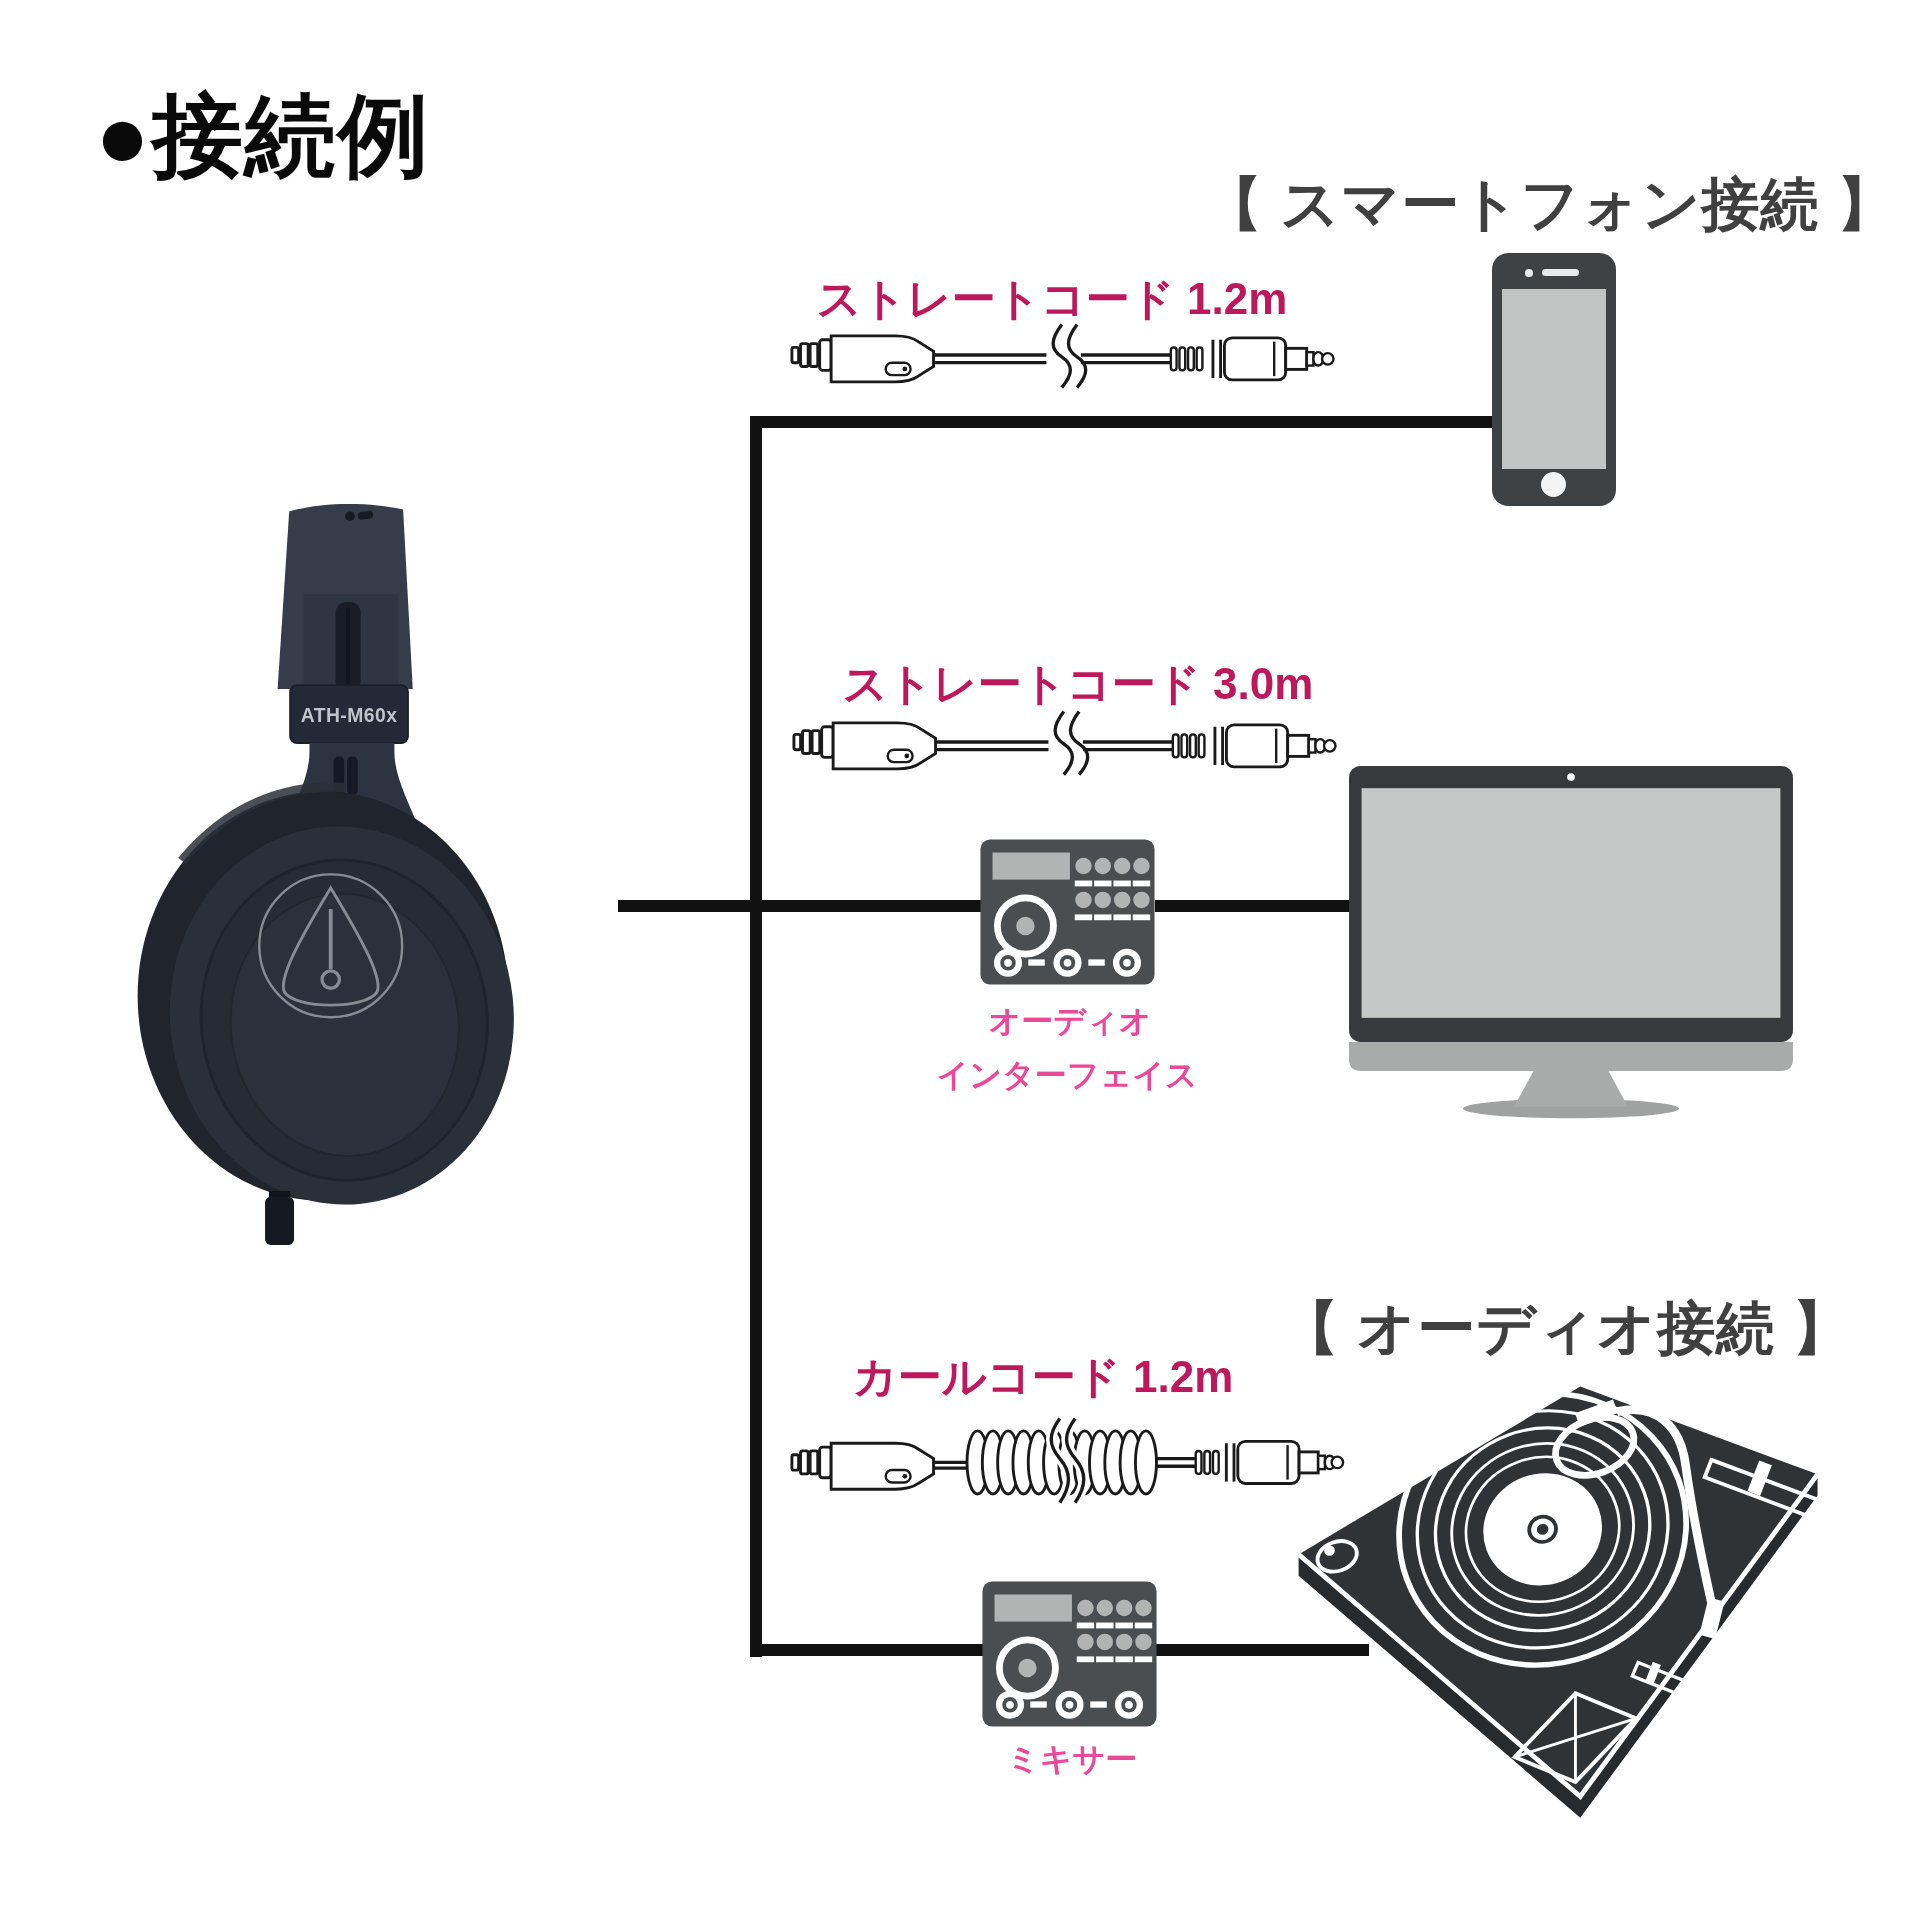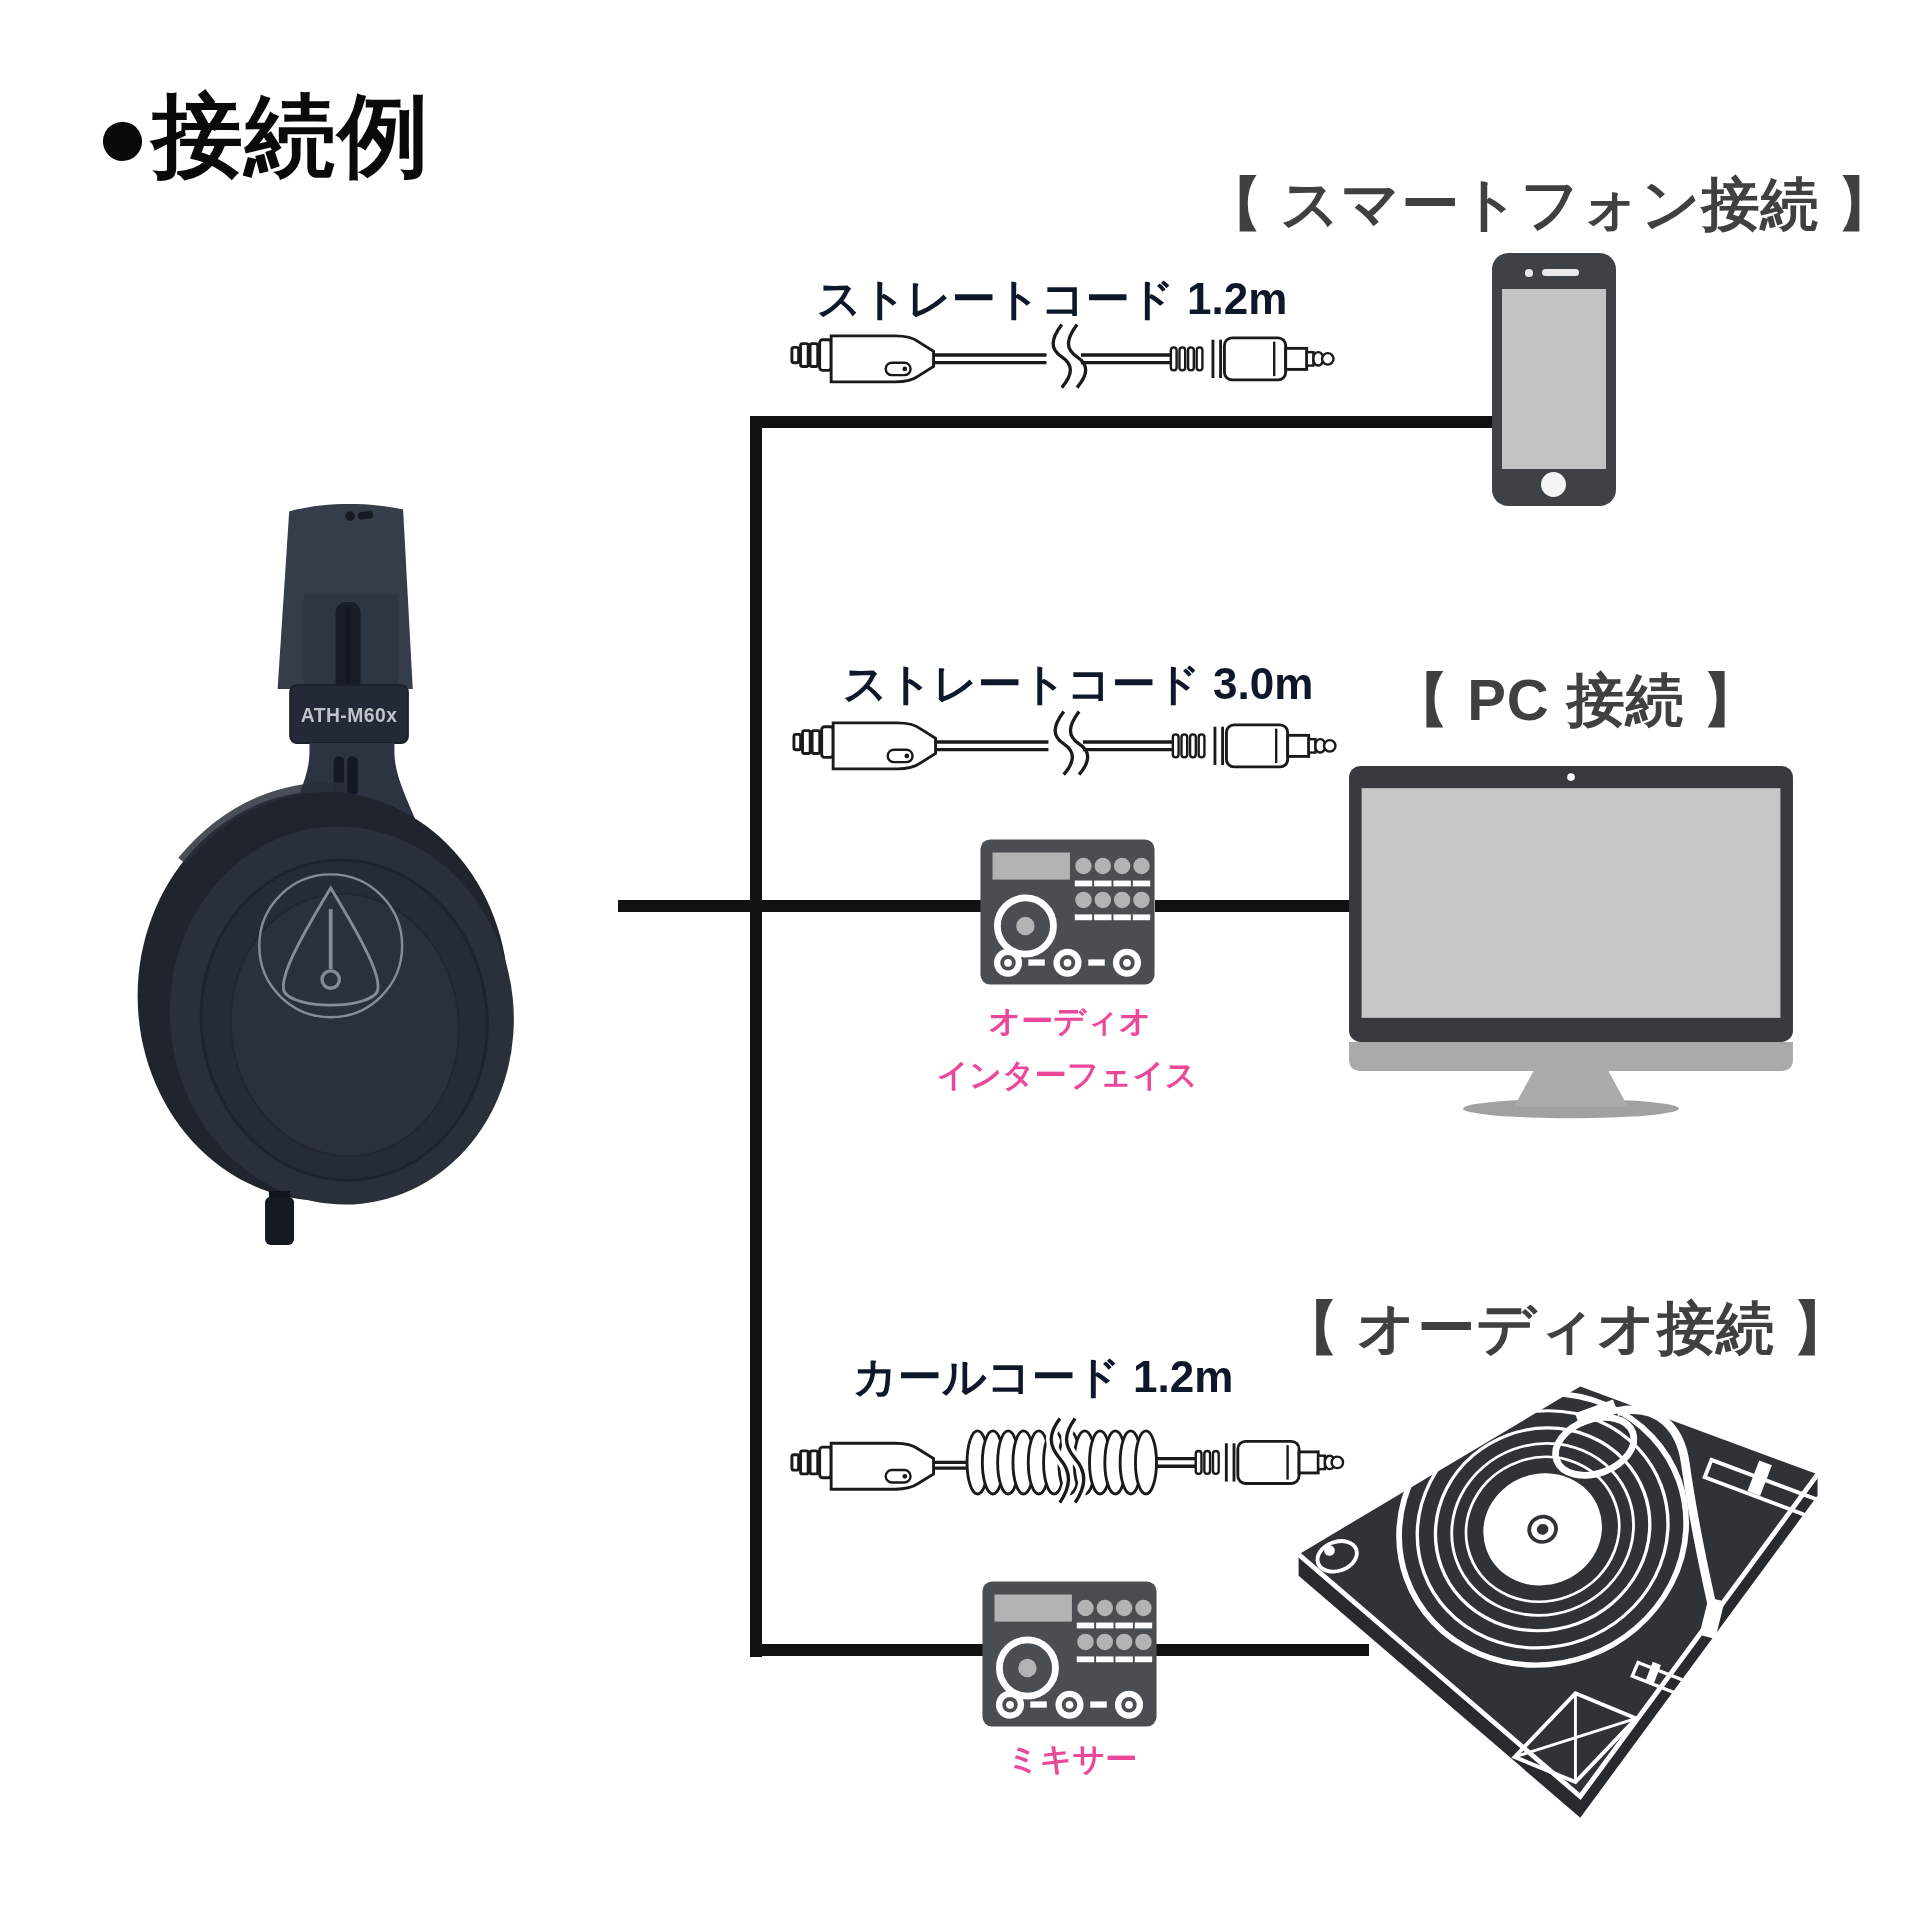--- a/index.html
+++ b/index.html
@@ -1,21 +1,21 @@
 <!DOCTYPE html>
 <html><head>
 <meta charset="utf-8">
 <style>
   html,body{margin:0;padding:0;background:#ffffff;}
   .canvas{position:relative;width:1931px;height:1931px;background:#ffffff;overflow:hidden;
           font-family:"Liberation Sans",sans-serif;color:#0d0d0d;}
   .abs{position:absolute;}
   .title{position:absolute;left:95px;top:75px;font-size:91px;font-weight:900;letter-spacing:1.9px;margin:0;color:#0a0a0a;white-space:nowrap;text-align:right;}
   .hdr{position:absolute;transform:translateX(-50%);font-size:58px;font-weight:800;letter-spacing:1px;white-space:nowrap;color:#404040;}
-  .cable-label{position:absolute;transform:translateX(-50%);font-size:44px;font-weight:800;white-space:nowrap;color:#0f172a;}
+  .cable-label{position:absolute;transform:translateX(-50%);font-size:44px;font-weight:800;white-space:nowrap;color:#be185d;}
   .dev-label{position:absolute;transform:translateX(-50%);font-size:32px;font-weight:800;white-space:nowrap;color:#ec4899;}
   .line{position:absolute;background:#111111;}
   
   .phone{position:absolute;left:1492px;top:253px;width:124px;height:253px;background:#3e4245;border-radius:16.4px;}
   .phone .screen{position:absolute;left:9.7px;right:9.7px;top:36px;height:180px;background:#c2c4c3;}
   .phone .speaker{position:absolute;left:50%;top:16.4px;width:37px;height:6.8px;margin-left:-11.6px;background:#e8e9e8;border-radius:3.9px;}
   .phone .cam{position:absolute;left:33px;top:16.4px;width:7.7px;height:7.7px;background:#e8e9e8;border-radius:50%;}
   .phone .home{position:absolute;left:50%;bottom:8.7px;width:25px;height:25px;margin-left:-12.6px;background:#f4f4f4;border-radius:50%;}
   svg text{font-family:"Liberation Sans",sans-serif;}
 </style>
@@ -27,21 +27,20 @@
   <h1 class="title">●接続例</h1>
 
   <div class="line" style="left:758px;top:416px;width:736px;height:11.6px;"></div>
   <div class="line" style="left:750px;top:416px;width:11.6px;height:1241px;"></div>
   <div class="line" style="left:618px;top:900px;width:363px;height:11.6px;"></div>
   <div class="line" style="left:1155px;top:900px;width:199px;height:11.6px;"></div>
   <div class="line" style="left:756px;top:1644px;width:228px;height:11.6px;"></div>
   <div class="line" style="left:1155px;top:1644px;width:214px;height:11.6px;"></div>
 
   <div class="hdr" style="left:1550px;top:166px;">【 スマートフォン接続 】</div>
-  <div class="hdr" style="left:1576px;top:662px;">【 PC 接続 】</div>
   <div class="hdr" style="left:1566px;top:1290px;">【 オーディオ接続 】</div>
 
   <div class="cable-label" style="left:1052px;top:270px;">ストレートコード 1.2m</div>
   <div class="cable-label" style="left:1054px;top:655px;margin-left:24px;">ストレートコード 3.0m</div>
   <div class="cable-label" style="left:1043px;top:1348px;">カールコード 1.2m</div>
 
   <div class="dev-label" style="left:1070px;top:1000px;">オーディオ</div>
   <div class="dev-label" style="left:1067px;top:1054px;">インターフェイス</div>
   <div class="dev-label" style="left:1072px;top:1738px;">ミキサー</div>
 

